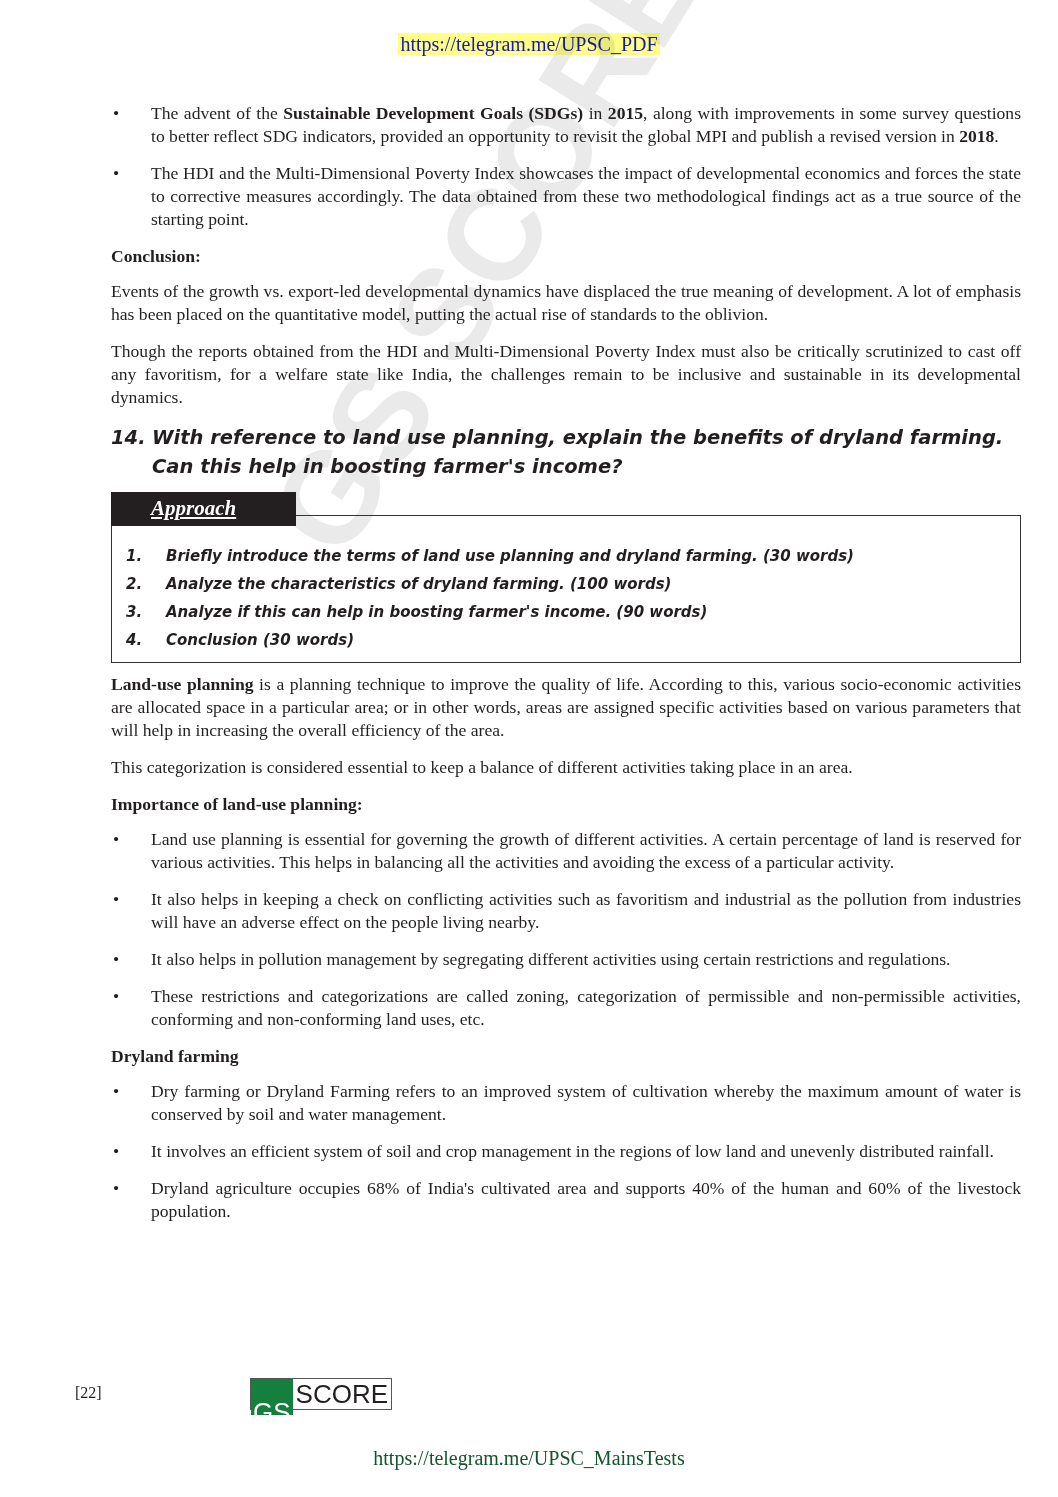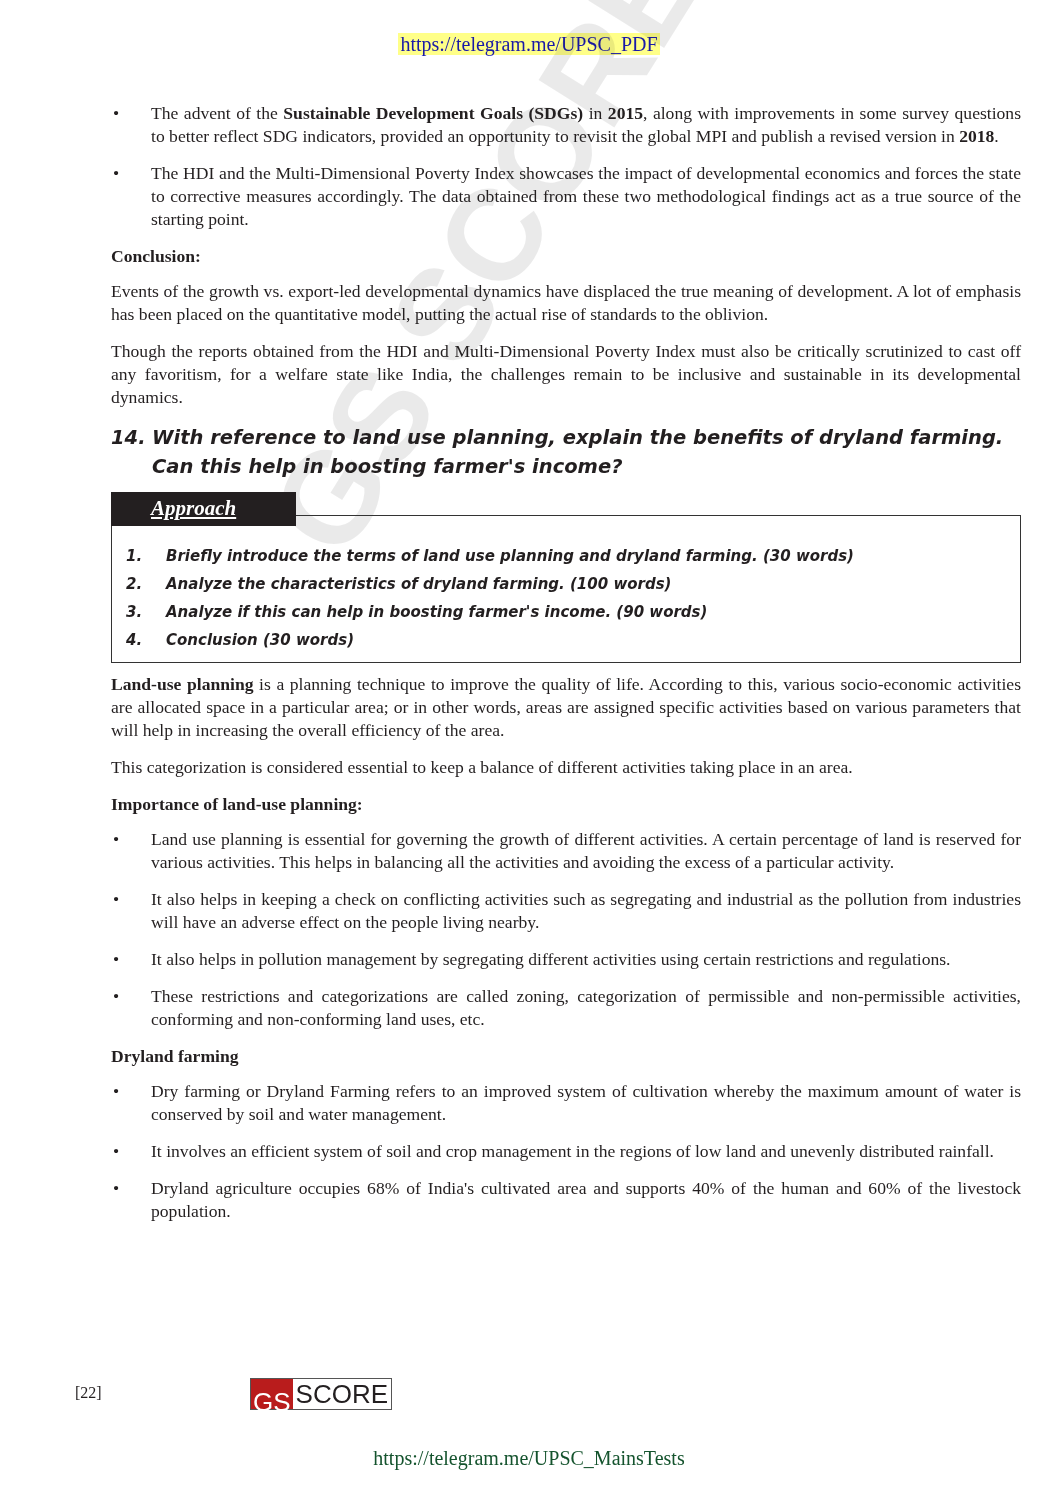--- a/index.html
+++ b/index.html
@@ -22,21 +22,21 @@
     .approach-tag { position:absolute; left:-1px; top:-24px; background:#231f20; color:#fff;
       font-style:italic; font-weight:bold; font-size:21px; padding:5px 60px 6px 40px;text-decoration:underline; }
     .approach-item { font-family:"DejaVu Sans", sans-serif; font-weight:bold; font-style:italic; font-size:15px;
       line-height:28px; display:flex; }
     .approach-item .n { width:40px; }
     .hints-label { font-style:italic; font-size:19px; margin:8px 0 6px 0; }
     .footer { position:absolute; top:1378px; left:0; width:100%; height:32px; }
     .page-num { position:absolute; left:75px; top:6px; font-size:16px; }
     .logo { position:absolute; left:250px; top:0; height:30px; display:flex; border:1px solid #555;
       font-family:"Liberation Sans", sans-serif; font-size:26px; line-height:30px; }
-    .logo .gs { background:#b91c1c; color:#fff; padding:8px 2px; }
+    .logo .gs { background:#15803d; color:#fff; padding:18px 2px; }
     .logo .sc { color:#231f20; padding:0 3px; background:#fff; }
     .footer-text { position:absolute; right:86px; top:8px; font-style:italic; font-weight:bold; font-size:13.5px;
       font-family:"DejaVu Serif", serif; }
     .link-bottom { position:absolute; top:1447px; left:0; width:100%; text-align:center; color:#14532d; font-size:20px; }
   </style>
 </head>
 <body>
 
 <div class="link-top"><span>https://telegram.me/UPSC_PDF</span></div>
 
@@ -70,21 +70,21 @@
         <span class="n">4.</span>
         <span>Conclusion (30 words)</span>
       </div>
   </div>
 
   <div class="para"><b>Land-use planning</b><span> is a planning technique to improve the quality of life. According to this, various socio-economic activities are allocated space in a particular area; or in other words, areas are assigned specific activities based on various parameters that will help in increasing the overall efficiency of the area.</span></div>
   <div class="para">This categorization is considered essential to keep a balance of different activities taking place in an area.</div>
 
   <div class="heading">Importance of land-use planning:</div>
   <div class="bullet">Land use planning is essential for governing the growth of different activities. A certain percentage of land is reserved for various activities. This helps in balancing all the activities and avoiding the excess of a particular activity.</div>
-  <div class="bullet">It also helps in keeping a check on conflicting activities such as segregating and industrial as the pollution from industries will have an adverse effect on the people living nearby.</div>
+  <div class="bullet">It also helps in keeping a check on conflicting activities such as favoritism and industrial as the pollution from industries will have an adverse effect on the people living nearby.</div>
   <div class="bullet">It also helps in pollution management by segregating different activities using certain restrictions and regulations.</div>
   <div class="bullet">These restrictions and categorizations are called zoning, categorization of permissible and non-permissible activities, conforming and non-conforming land uses, etc.</div>
 
   <div class="heading">Dryland farming</div>
   <div class="bullet">Dry farming or Dryland Farming refers to an improved system of cultivation whereby the maximum amount of water is conserved by soil and water management.</div>
   <div class="bullet">It involves an efficient system of soil and crop management in the regions of low land and unevenly distributed rainfall.</div>
   <div class="bullet">Dryland agriculture occupies 68% of India's cultivated area and supports 40% of the human and 60% of the livestock population.</div>
 </div>
 
 <div class="footer">

